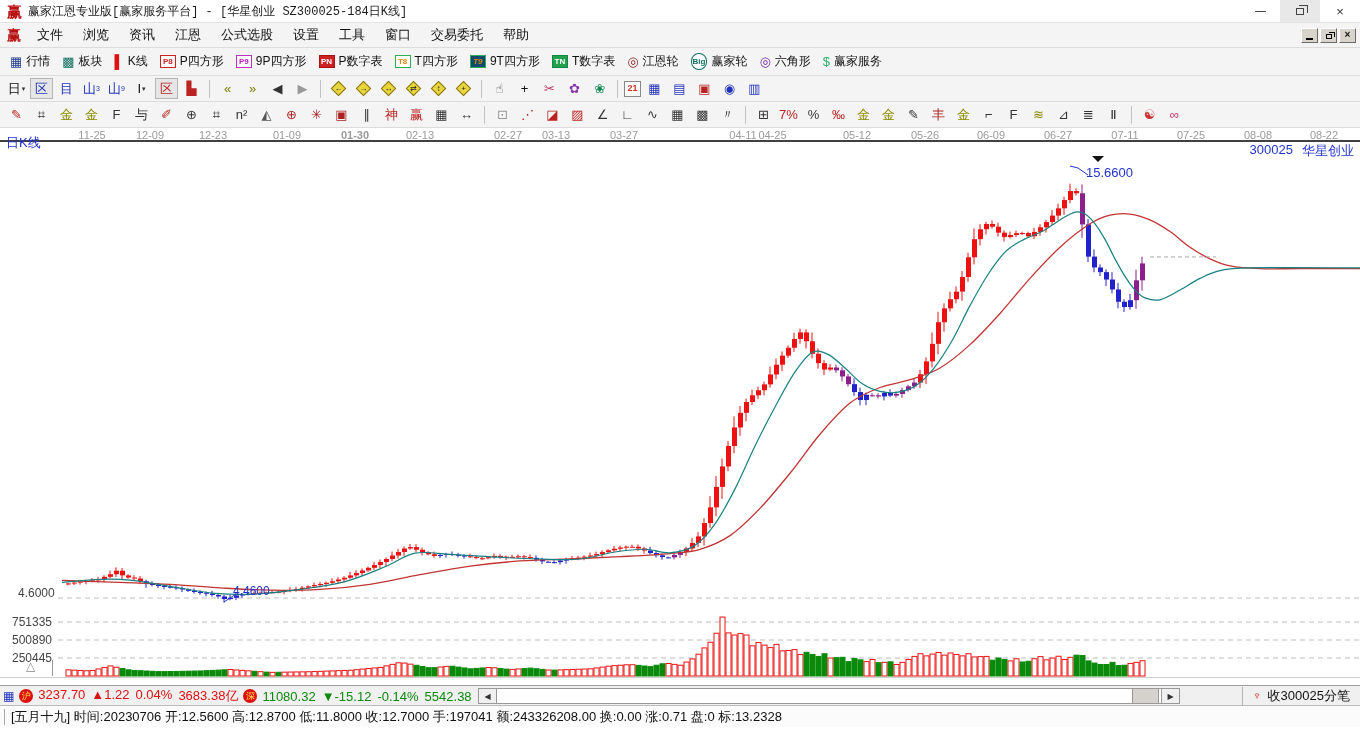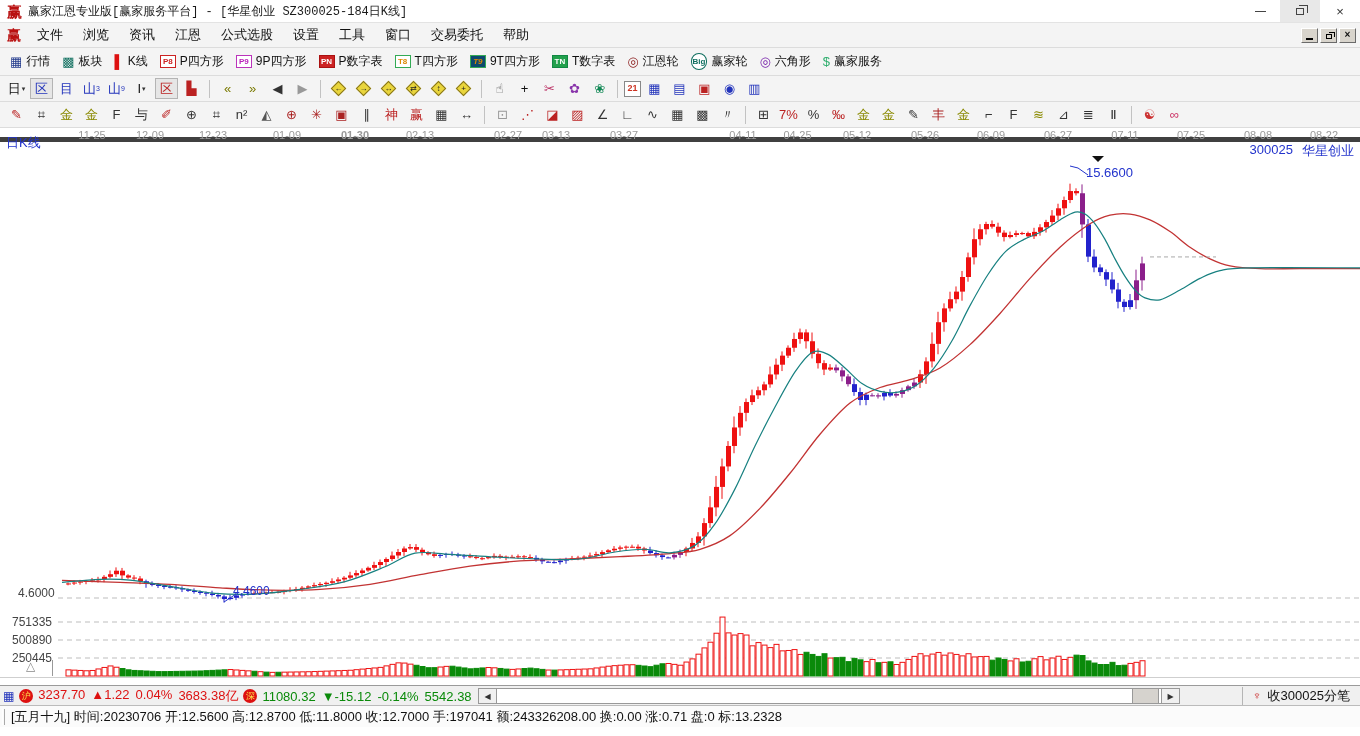--- a/index.html
+++ b/index.html
@@ -42,21 +42,21 @@
   .ico.pressed{background:#e6e6e6;border:1px solid #b4b4b4;}
   .ico .dd{font-size:7px;color:#333;margin-left:1px;}
   .ico sub{font-size:7px;}
   .cal{border:1px solid #888;background:#fff;font-size:9px;font-weight:bold;width:17px;height:16px;}
   .dia .d{width:11px;height:11px;background:#e9d53c;border:1px solid #86741a;transform:rotate(45deg);}
   .dia .ov{position:absolute;inset:0;display:flex;align-items:center;justify-content:center;font-size:8px;color:#222;}
   .vsep{width:1px;height:18px;background:#c2c2c2;margin:0 5px;}
   
   .chart{position:relative;width:1360px;height:557px;background:#fff;}
   #chart-svg{position:absolute;left:0;top:0;}
-  .date-row{position:absolute;left:0;top:0;width:100%;height:14px;border-bottom:5px solid #404040;z-index:2;pointer-events:none;}
+  .date-row{position:absolute;left:0;top:0;width:100%;height:14px;border-bottom:2px solid #404040;z-index:2;pointer-events:none;}
   .date-row span{position:absolute;top:1px;transform:translateX(-50%);font-size:11px;color:#9a9a9a;white-space:nowrap;}
   .lbl.period{position:absolute;left:6px;top:6px;font-size:13px;color:#2233cc;z-index:3;}
   .ind-row{position:absolute;left:64px;top:20px;display:flex;gap:16px;font-size:13px;z-index:3;}
   .ind-name{color:#1a1a1a;}
   .watch{color:#cc2222;}
   .exit{color:#0f8a8a;}
   .sym{position:absolute;right:6px;top:14px;font-size:13px;color:#2233cc;z-index:3;display:flex;gap:9px;}
   .peak-lbl{position:absolute;left:1086px;top:37px;font-size:13px;color:#2233cc;z-index:3;}
   .low-lbl{position:absolute;left:233px;top:456px;font-size:12px;color:#2233cc;z-index:3;}
   .price-tick{position:absolute;left:18px;top:458px;font-size:12px;color:#444;z-index:3;}
@@ -849,21 +849,21 @@
         <span style="left: 92px;">11-25</span>
         <span style="left: 150px;">12-09</span>
         <span style="left: 213px;">12-23</span>
         <span style="left: 287px;">01-09</span>
         <span style="left: 355px; font-weight: bold;">01-30</span>
         <span style="left: 420px;">02-13</span>
         <span style="left: 508px;">02-27</span>
         <span style="left: 556px;">03-13</span>
         <span style="left: 624px;">03-27</span>
         <span style="left: 720px; margin-left: 23px;">04-11</span>
-        <span style="left: 791px; padding-left: 13px;">04-25</span>
+        <span style="left: 766px; padding-left: 13px;">04-25</span>
         <span style="left: 857px;">05-12</span>
         <span style="left: 925px;">05-26</span>
         <span style="left: 991px;">06-09</span>
         <span style="left: 1058px;">06-27</span>
         <span style="left: 1125px;">07-11</span>
         <span style="left: 1191px;">07-25</span>
         <span style="left: 1258px;">08-08</span>
         <span style="left: 1324px;">08-22</span>
       </div>
     <span class="lbl period">日K线</span>

